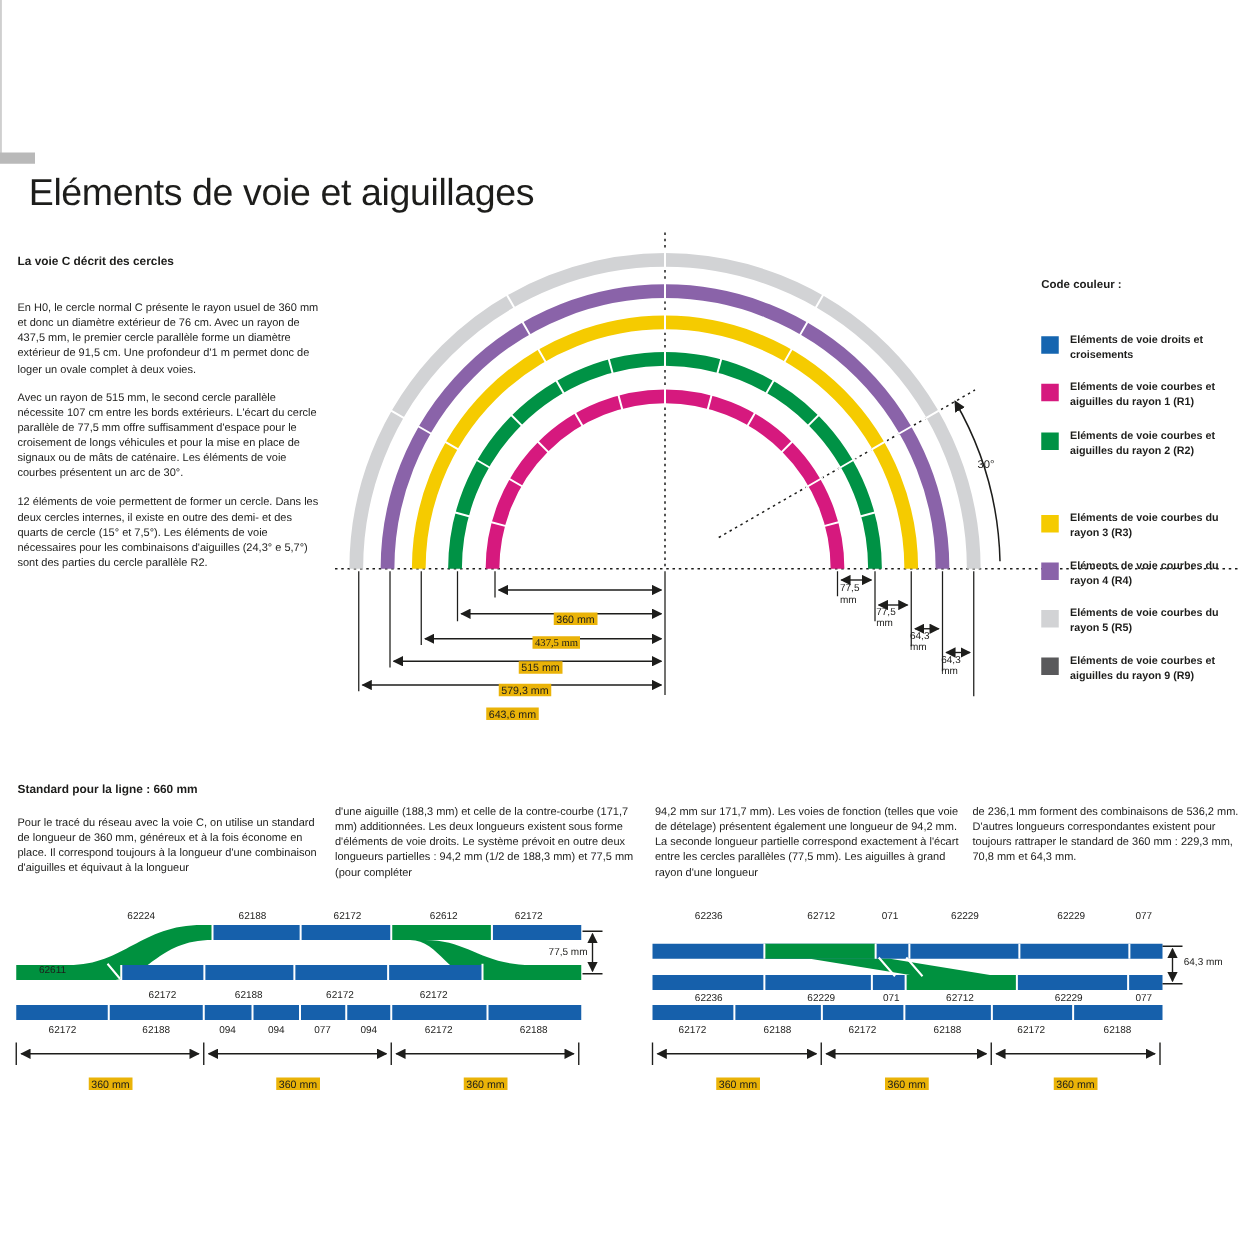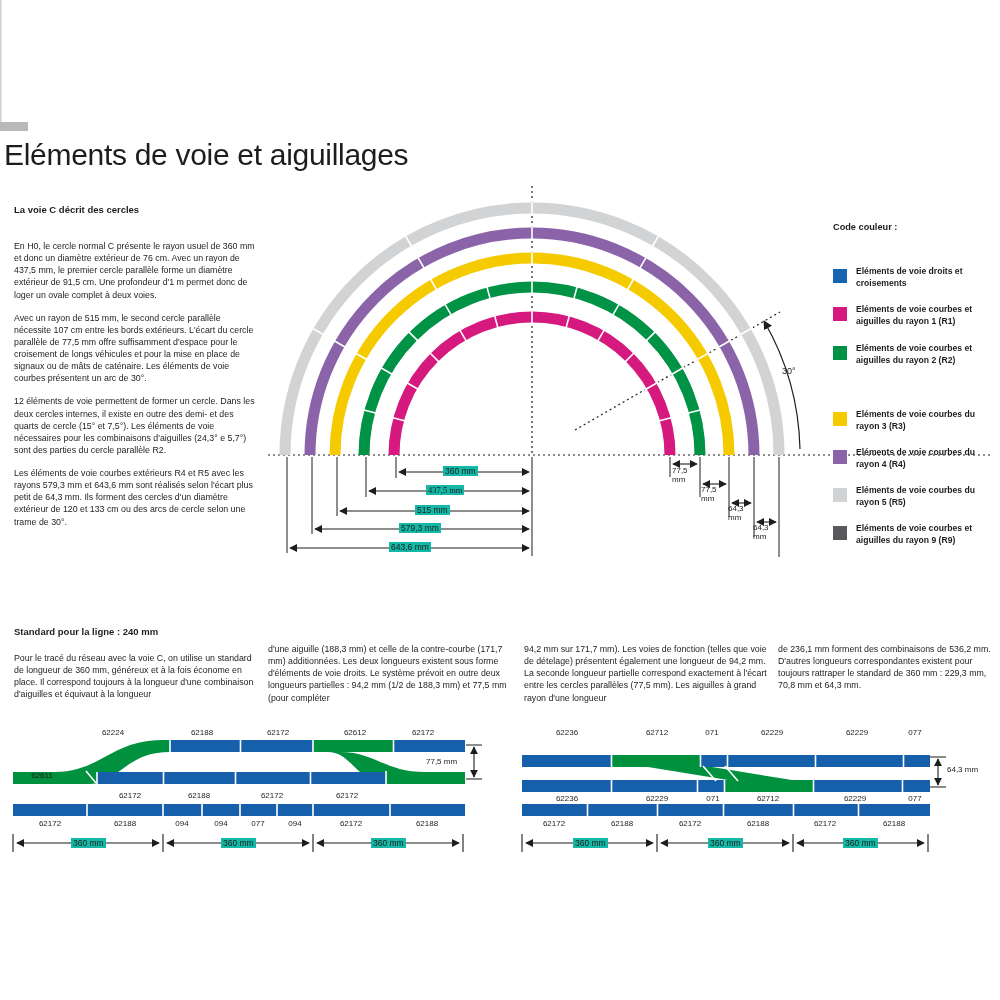--- a/index.html
+++ b/index.html
@@ -4,21 +4,21 @@
 <style>
   html,body{margin:0;padding:0;}
   body{width:1000px;height:1000px;position:relative;background:#fff;
        font-family:"Liberation Sans",sans-serif;color:#1d1d1b;overflow:hidden;}
   .abs{position:absolute;}
   .title{font-size:30px;font-weight:400;letter-spacing:-0.3px;color:#1d1d1b;}
   .small{font-size:8.8px;line-height:1.38;}
   .bold{font-weight:700;}
   .para{margin:0 0 11px 0;}
   .lbl{font-size:8px;color:#1d1d1b;text-align:center;white-space:nowrap;}
-  .dimlbl{font-size:8.5px;background:#14b8a6;padding:0 2px;white-space:nowrap;}
+  .dimlbl{font-size:8.5px;background:#eab308;padding:0 2px;white-space:nowrap;margin-top:24px;}
   .gaplbl{font-size:8px;text-align:left;line-height:1.12;white-space:nowrap;}
   .legend-sq{width:14px;height:14px;position:absolute;left:833px;}
   .legend-txt{position:absolute;left:856px;width:142px;font-size:8.6px;font-weight:700;line-height:1.35;}
   .c-blue{background:#1565b0;} .c-mag{background:#d6197e;} .c-grn{background:#009245;}
   .c-yel{background:#f5cb00;} .c-pur{background:#8a63a9;} .c-lgr{background:#d2d3d5;}
   .c-dgr{background:#59595b;}
   svg{position:absolute;left:0;top:0;}
 </style>
 </head>
 <body>
@@ -116,28 +116,27 @@
       <line x1="938" y1="759" x2="938" y2="785" marker-start="url(#arr)" marker-end="url(#arr)"></line>
       <path d="M930,757 H946 M930,787 H946"></path>
       <path d="M522,834 V852 M657,834 V852 M793,834 V852 M928,834 V852"></path>
       <line x1="526" y1="843" x2="653" y2="843" marker-start="url(#arr)" marker-end="url(#arr)"></line>
       <line x1="661" y1="843" x2="789" y2="843" marker-start="url(#arr)" marker-end="url(#arr)"></line>
       <line x1="797" y1="843" x2="924" y2="843" marker-start="url(#arr)" marker-end="url(#arr)"></line>
     </g>
   </g>
 </svg>
 
-<div class="abs title" style="left:4px;top:138px;">Eléments de voie et aiguillages</div>
+<div class="abs title" style="left:23px;top:138px;">Eléments de voie et aiguillages</div>
 
 <div class="abs" style="left:14px;top:203px;width:246px;">
   <div class="small bold" style="font-size:9.5px;margin-bottom:24px;">La voie C décrit des cercles</div>
   <p class="small para">En H0, le cercle normal C présente le rayon usuel de 360 mm et donc un diamètre extérieur de 76 cm. Avec un rayon de 437,5 mm, le premier cercle parallèle forme un diamètre extérieur de 91,5 cm. Une profondeur d'1 m permet donc de loger un ovale complet à deux voies.</p>
   <p class="small para">Avec un rayon de 515 mm, le second cercle parallèle nécessite 107 cm entre les bords extérieurs. L'écart du cercle parallèle de 77,5 mm offre suffisamment d'espace pour le croisement de longs véhicules et pour la mise en place de signaux ou de mâts de caténaire. Les éléments de voie courbes présentent un arc de 30°.</p>
   <p class="small para">12 éléments de voie permettent de former un cercle. Dans les deux cercles internes, il existe en outre des demi- et des quarts de cercle (15° et 7,5°). Les  éléments de voie nécessaires pour les combinaisons d'aiguilles (24,3° e 5,7°) sont des parties du cercle parallèle R2.</p>
-  <p class="small para">Les éléments de voie courbes extérieurs R4 et R5 avec les rayons 579,3 mm et 643,6 mm sont réalisés selon l'écart plus petit de 64,3 mm. Ils forment des cercles d'un diamètre extérieur de 120 et 133 cm ou des arcs de cercle selon une trame de 30°.</p>
 </div>
 
 <div class="abs bold" style="left:833px;top:222px;font-size:9.2px;">Code couleur :</div>
 <div class="legend-sq c-blue" style="top:269px;"></div>
 <div class="legend-txt" style="top:266px;">
   <div>Eléments de voie droits et</div>
     <div>croisements</div>
 </div>
 <div class="legend-sq c-mag" style="top:307px;"></div>
 <div class="legend-txt" style="top:304px;">
@@ -188,33 +187,33 @@
   <div>64,3</div>
     <div>mm</div>
 </div>
 <div class="abs gaplbl" style="left:753px;top:524px;width:26px;">
   <div>64,3</div>
     <div>mm</div>
 </div>
 
 <div class="abs" style="left:782px;top:366px;font-size:9px;">30°</div>
 
-<div class="abs small bold" style="left:14px;top:625px;font-size:9.5px;">Standard pour la ligne : 240 mm</div>
+<div class="abs small bold" style="left:14px;top:625px;font-size:9.5px;">Standard pour la ligne : 660 mm</div>
 <div class="abs small" style="left:14px;top:652px;width:240px;">Pour le tracé du réseau avec la voie C, on utilise un standard de longueur de 360 mm, généreux et à la fois économe en place. Il correspond toujours à la longueur d'une combinaison d'aiguilles et équivaut à la longueur</div>
 <div class="abs small" style="left:268px;top:643px;width:242px;">d'une aiguille (188,3 mm) et celle de la contre-courbe (171,7 mm) additionnées. Les deux longueurs existent sous forme d'éléments de voie droits. Le système prévoit en outre deux longueurs partielles : 94,2 mm (1/2 de 188,3 mm) et 77,5 mm (pour compléter</div>
 <div class="abs small" style="left:524px;top:643px;width:246px;">94,2 mm sur 171,7 mm). Les voies de fonction (telles que voie de dételage) présentent également une longueur de 94,2 mm. La seconde longueur partielle correspond exactement à l'écart entre les cercles parallèles (77,5 mm). Les aiguilles à grand rayon d'une longueur</div>
 <div class="abs small" style="left:778px;top:643px;width:220px;">de 236,1 mm forment des combinaisons de 536,2 mm. D'autres longueurs correspondantes existent pour toujours rattraper le standard de 360 mm : 229,3 mm, 70,8 mm et 64,3 mm.</div>
 
 <div class="abs lbl" style="left:91px;top:728px;width:44px;">62224</div>
 <div class="abs lbl" style="left:180px;top:728px;width:44px;">62188</div>
 <div class="abs lbl" style="left:256px;top:728px;width:44px;">62172</div>
 <div class="abs lbl" style="left:333px;top:728px;width:44px;">62612</div>
 <div class="abs lbl" style="left:401px;top:728px;width:44px;">62172</div>
 <div class="abs lbl" style="left:20px;top:754px;width:44px;margin-top:17px;">62611</div>
-<div class="abs lbl" style="left:426px;top:757px;width:44px;text-align:left;">77,5 mm</div>
+<div class="abs lbl" style="left:426px;top:757px;width:44px;text-align:right;">77,5 mm</div>
 <div class="abs lbl" style="left:108px;top:791px;width:44px;">62172</div>
 <div class="abs lbl" style="left:177px;top:791px;width:44px;">62188</div>
 <div class="abs lbl" style="left:250px;top:791px;width:44px;">62172</div>
 <div class="abs lbl" style="left:325px;top:791px;width:44px;">62172</div>
 <div class="abs lbl" style="left:28px;top:819px;width:44px;">62172</div>
 <div class="abs lbl" style="left:103px;top:819px;width:44px;">62188</div>
 <div class="abs lbl" style="left:160px;top:819px;width:44px;">094</div>
 <div class="abs lbl" style="left:199px;top:819px;width:44px;">094</div>
 <div class="abs lbl" style="left:236px;top:819px;width:44px;">077</div>
 <div class="abs lbl" style="left:273px;top:819px;width:44px;">094</div>

